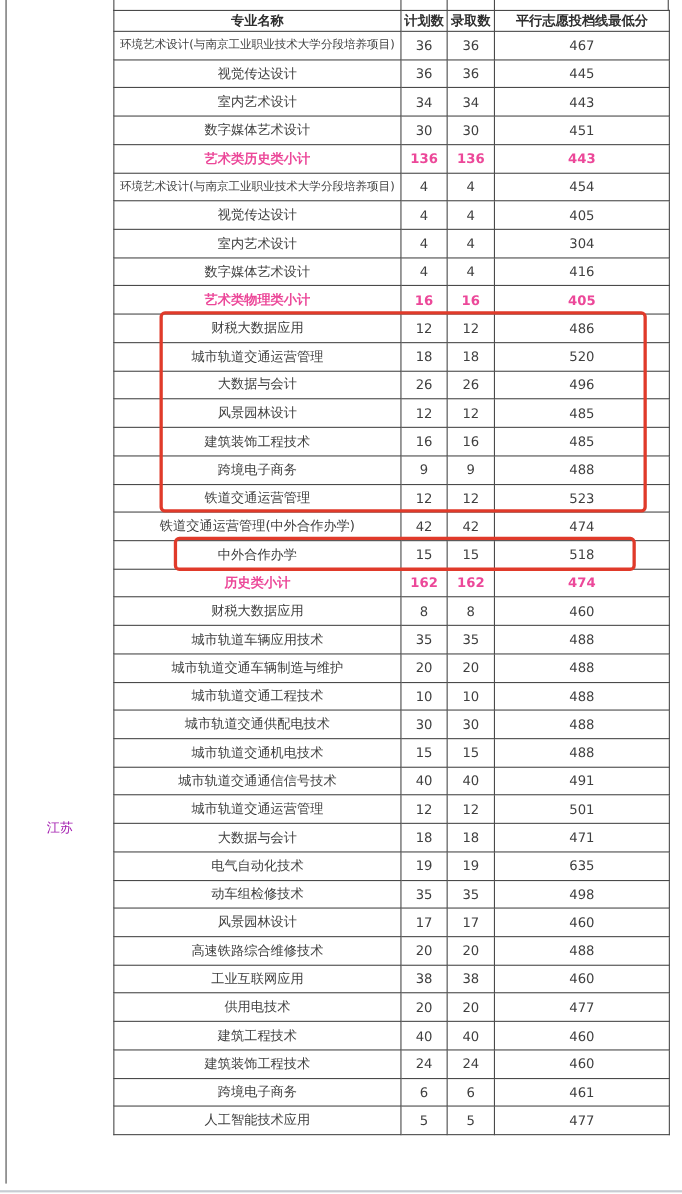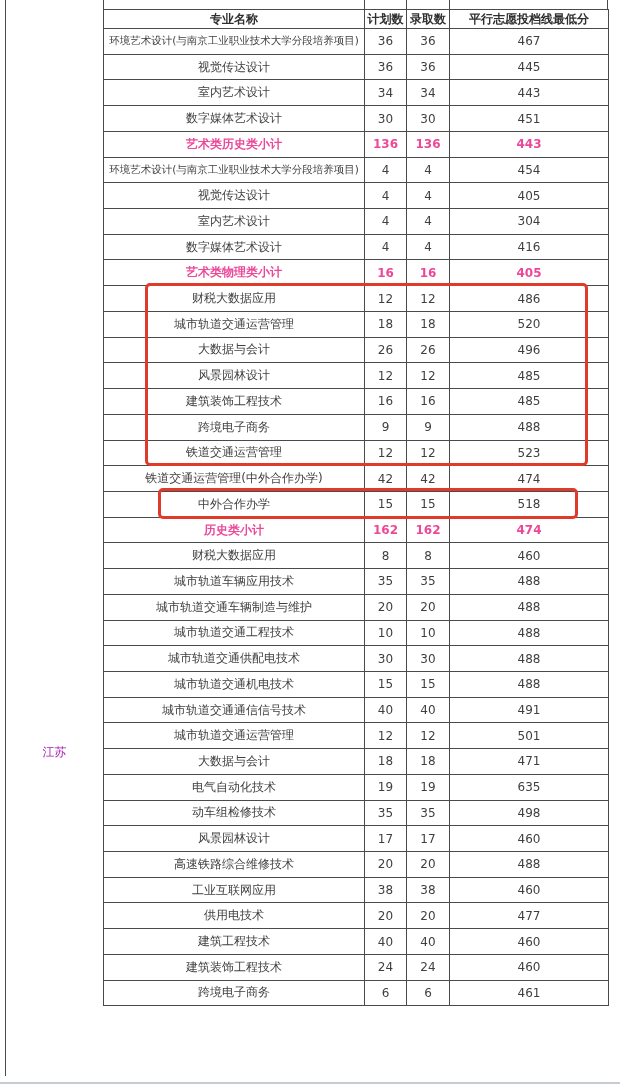--- a/index.html
+++ b/index.html
@@ -352,20 +352,26 @@
             <td>24</td>
             <td>24</td>
             <td>460</td>
           </tr>
           <tr>
             <td>跨境电子商务</td>
             <td>6</td>
             <td>6</td>
             <td>461</td>
           </tr>
+          <tr>
+            <td>人工智能技术应用</td>
+            <td>5</td>
+            <td>5</td>
+            <td>477</td>
+          </tr>
         </tbody>
     </table>
   </div>
 
   <div class="hl hl1"></div>
   <div class="hl hl2"></div>
 
   <div class="bottom-line"></div>
 
 </div>

